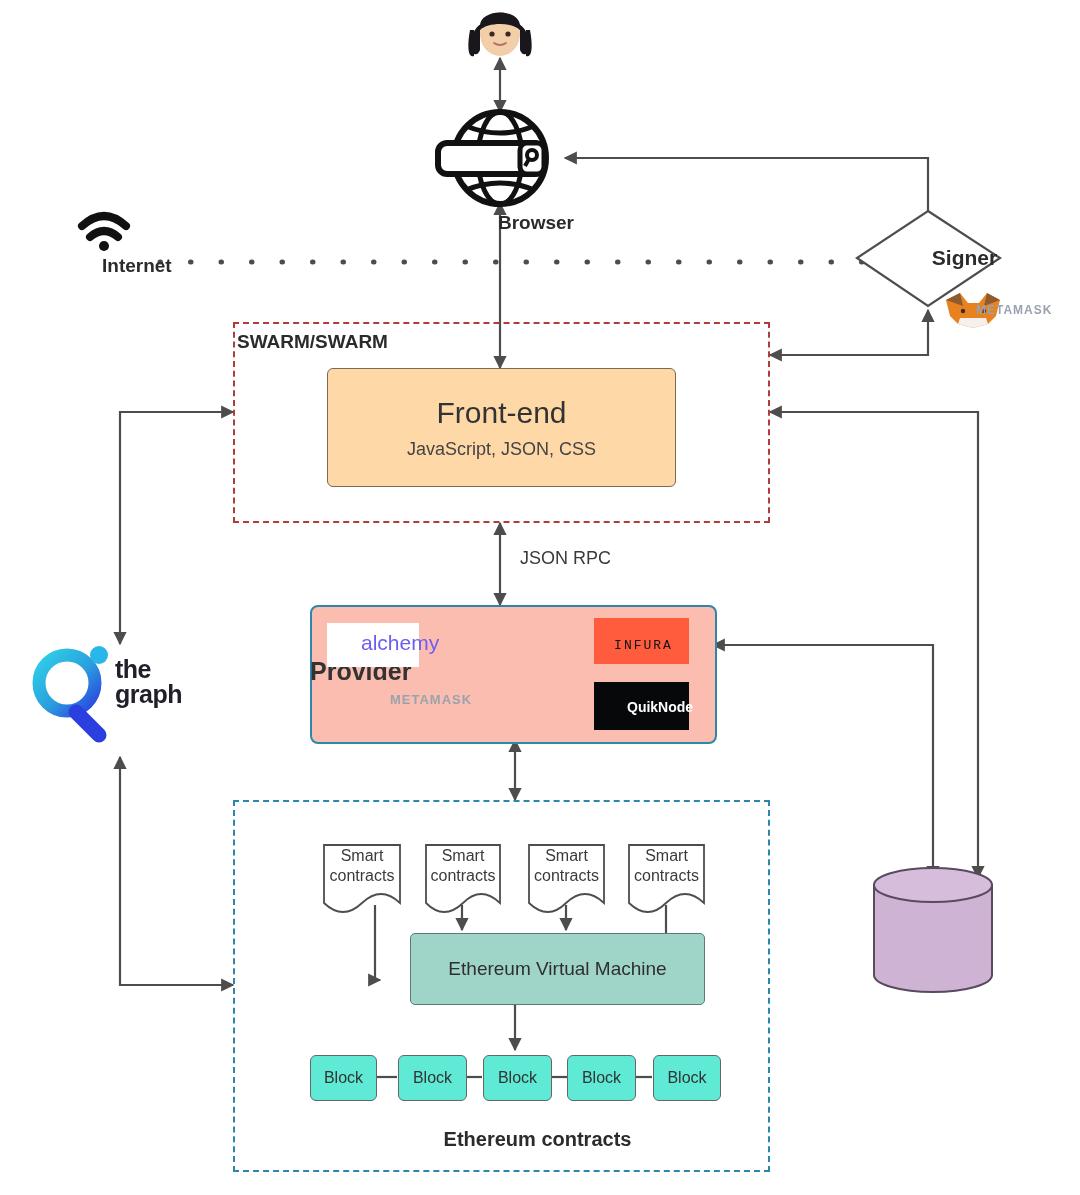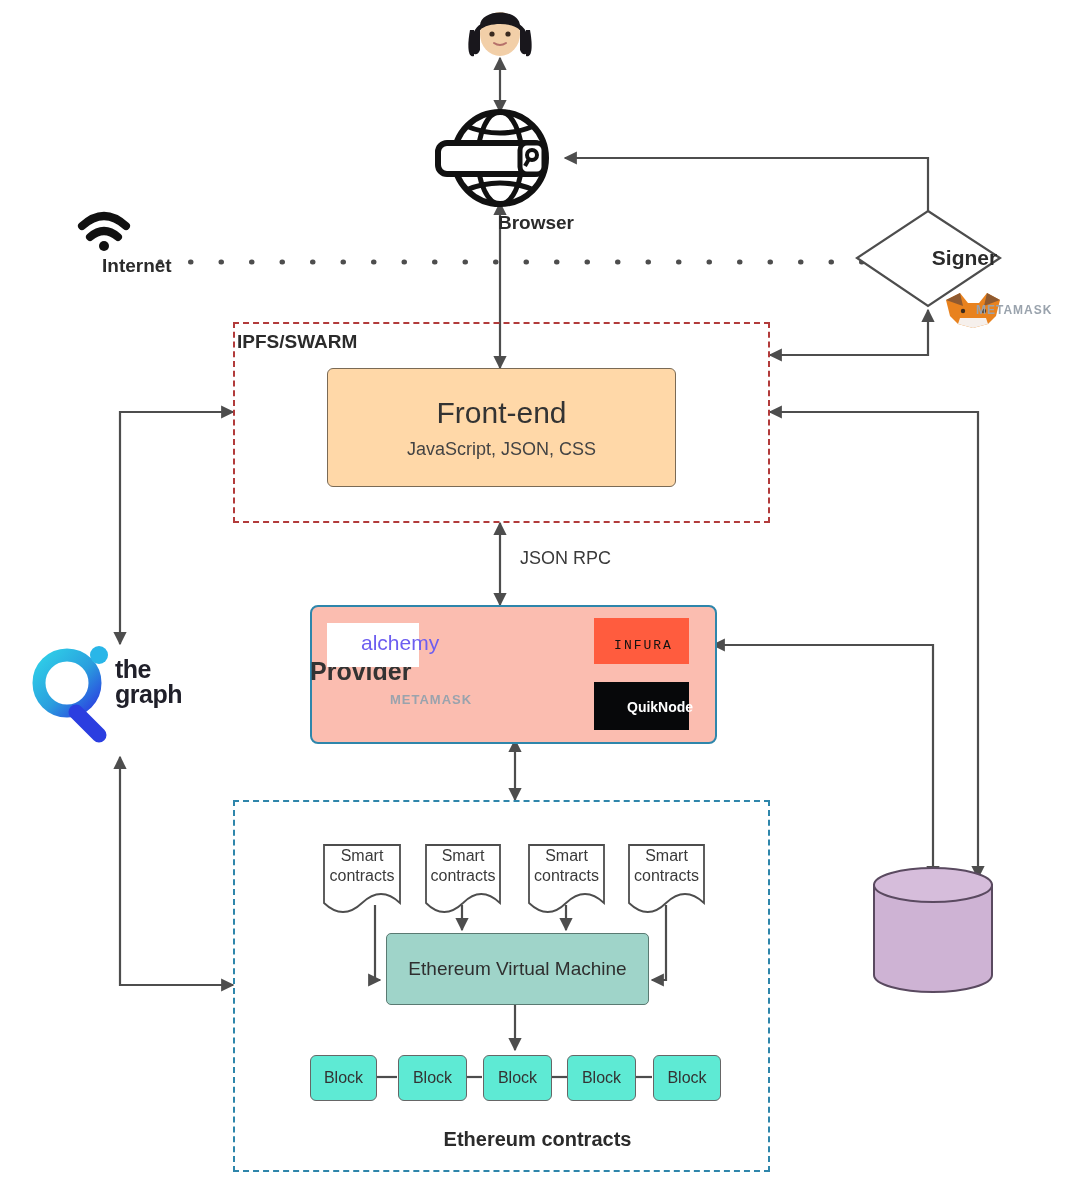--- a/index.html
+++ b/index.html
@@ -257,21 +257,21 @@
 
   <div class="abs lbl-bold" style="left:0; top:212px; width:1000px; font-size:19px;">Browser</div>
 
   <div class="abs lbl-bold" style="left:66px; top:255px; font-size:19px;">Internet</div>
 
   <div class="abs lbl-bold" style="left:857px; top:246px; width:143px; font-size:21px;">Signer</div>
 
   <div class="abs mm-text" style="left:976px; top:303px; font-size:12px;">METAMASK</div>
 
   <div class="abs dashed-box dashed-red" style="left:233px; top:322px; width:537px; height:201px;"></div>
-  <div class="abs container-title" style="left:237px; top:331px;">IPFS/SWARM</div>
+  <div class="abs container-title" style="left:237px; top:331px;">SWARM/SWARM</div>
 
   <div class="abs node frontend-box" style="left:327px; top:368px; width:349px; height:119px;">
     <div class="frontend-title">Front-end</div>
     <div class="frontend-sub">JavaScript, JSON, CSS</div>
   </div>
 
   <div class="abs lbl-plain" style="left:520px; top:548px; font-size:18px; text-align:left;">JSON RPC</div>
 
   <div class="abs provider-box" style="left:310px; top:605px; width:403px; height:135px;"></div>
   <div class="abs provider-title" style="left:310px; top:657px; width:403px; ">Provider</div>
@@ -303,21 +303,21 @@
   </div>
   <div class="abs lbl-plain" style="left:529px; top:846px; width:75px; font-size:16px; line-height:1.25;">
     <div>Smart</div>
     <div>contracts</div>
   </div>
   <div class="abs lbl-plain" style="left:629px; top:846px; width:75px; font-size:16px; line-height:1.25;">
     <div>Smart</div>
     <div>contracts</div>
   </div>
 
-  <div class="abs node evm-box" style="left:386px; top:933px; width:263px; height:72px;">
+  <div class="abs node evm-box" style="left:410px; top:933px; width:295px; height:72px;">
     <span>Ethereum Virtual Machine</span>
   </div>
 
   <div class="abs block-box" style="left:310px; top:1055px; width:65px; height:44px;">
     <span>Block</span>
   </div>
   <div class="abs block-box" style="left:398px; top:1055px; width:67px; height:44px;">
     <span>Block</span>
   </div>
   <div class="abs block-box" style="left:483px; top:1055px; width:67px; height:44px;">

